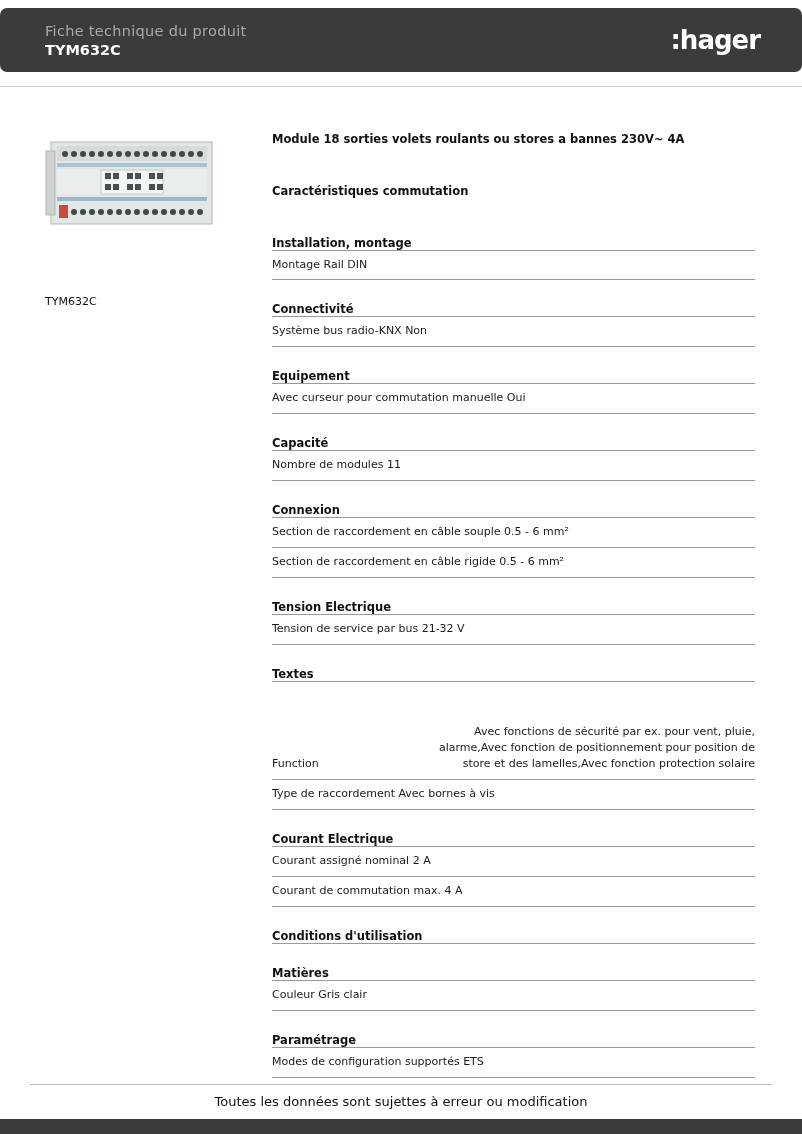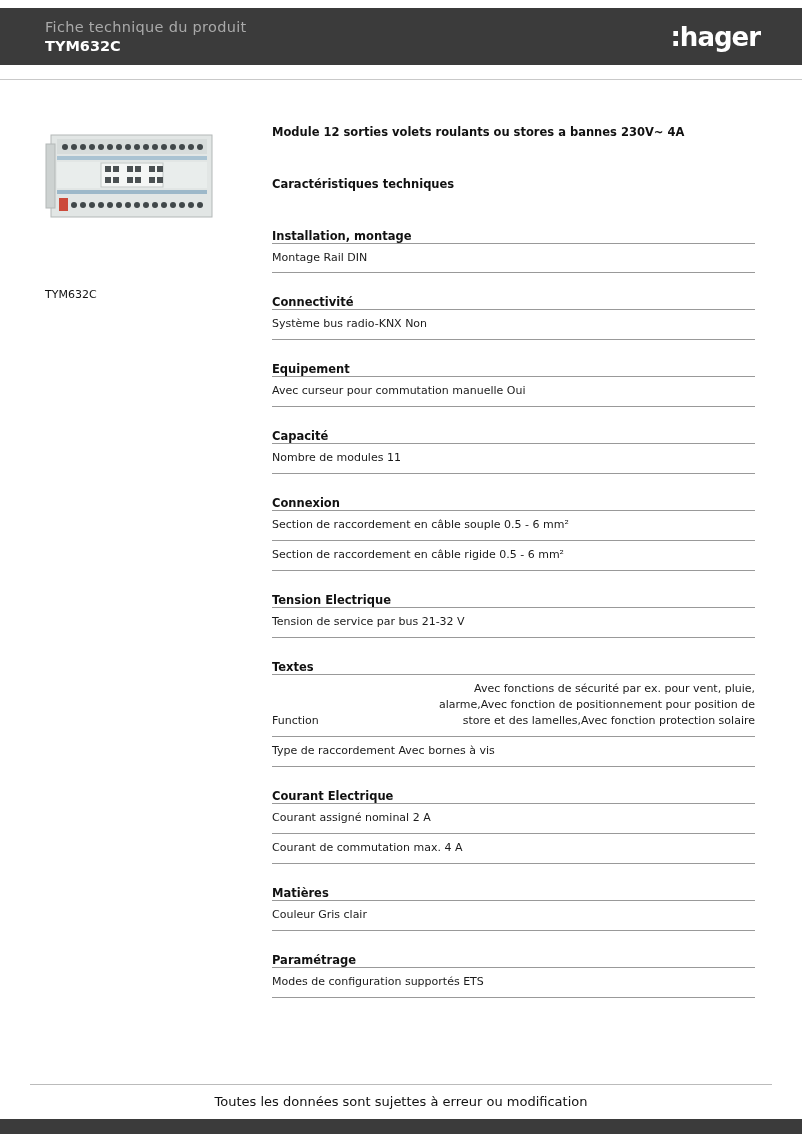--- a/index.html
+++ b/index.html
@@ -8,26 +8,27 @@
     width: 802px; height: 1134px;
     background: #ffffff;
     font-family: "DejaVu Sans", "Liberation Sans", sans-serif;
     color: #111111;
   }
   .page { position: relative; width: 802px; height: 1134px; overflow: hidden; }
 
   
   .topbar {
     margin-top: 8px;
-    height: 57px;
+    height: 64px;
     background: #3b3b3b;
     display: flex;
     align-items: center;
     justify-content: space-between;
     padding: 0 42px 0 45px;
+    border-radius: 7px;
   }
   .topbar-subtitle { color: #a9a9a9; font-size: 14.5px; letter-spacing: 0.3px; }
   .topbar-title { color: #ffffff; font-size: 14.5px; font-weight: bold; margin-top: 3px; }
   .logo { color: #ffffff; font-size: 26px; font-weight: bold; letter-spacing: -1px; }
   .header-divider { border-top: 1px solid #c9c9c9; margin-top: 14px; }
 
   
   .content { display: flex; padding: 0 47px 0 45px; }
   .left-col { width: 227px; flex: none; padding-top: 52px; }
   .right-col { flex: 1; padding-top: 45px; min-width: 0; }
@@ -44,21 +45,21 @@
     font-size: 11.5px; font-weight: bold; margin: 0;
     border-bottom: 1px solid #999999;
   }
   .spec-row {
     padding: 6px 0 7px;
     border-bottom: 1px solid #999999;
     font-size: 11px; color: #1a1a1a; line-height: 1.45;
   }
   .function-row { display: flex; align-items: flex-end; }
   .function-label { flex: none; }
-  .function-value { margin-left: auto; width: 320px; text-align: right; }
+  .function-value { margin-left: auto; width: 320px; text-align: right; margin-top: 36px; }
 
   
   .footer { position: absolute; left: 0; right: 0; bottom: 0; }
   .footer-divider { border-top: 1px solid #bbbbbb; margin: 0 30px; }
   .disclaimer { text-align: center; font-size: 13px; padding: 9px 0 10px; color: #111; }
   .bottom-bar { height: 15px; background: #3b3b3b; }
 </style>
 </head>
 <body>
 
@@ -135,22 +136,22 @@
               <circle cx="137" cy="73" r="3"></circle>
               <circle cx="146" cy="73" r="3"></circle>
             <circle cx="155" cy="73" r="3"></circle>
           </g>
         </svg>
       </div>
       <div class="image-caption">TYM632C</div>
     </aside>
 
     <section class="right-col">
-      <h1 class="product-title">Module 12 sorties volets roulants ou stores a bannes 230V~ 4A</h1>
-      <h2 class="tech-heading">Caractéristiques techniques</h2>
+      <h1 class="product-title">Module 18 sorties volets roulants ou stores a bannes 230V~ 4A</h1>
+      <h2 class="tech-heading">Caractéristiques commutation</h2>
 
       <section class="spec-section first">
         <h3 class="spec-heading">Installation, montage</h3>
         <div class="spec-row">
           <span class="spec-text">Montage Rail DIN</span>
         </div>
       </section>
 
       <section class="spec-section">
         <h3 class="spec-heading">Connectivité</h3>
@@ -205,20 +206,21 @@
         <h3 class="spec-heading">Courant Electrique</h3>
         <div class="spec-row">
           <span class="spec-text">Courant assigné nominal 2 A</span>
         </div>
         <div class="spec-row">
           <span class="spec-text">Courant de commutation max. 4 A</span>
         </div>
       </section>
 
       <section class="spec-section">
+        <h3 class="spec-heading">Conditions d'utilisation</h3>
       </section>
 
       <section class="spec-section">
         <h3 class="spec-heading">Matières</h3>
         <div class="spec-row">
           <span class="spec-text">Couleur Gris clair</span>
         </div>
       </section>
 
       <section class="spec-section">

